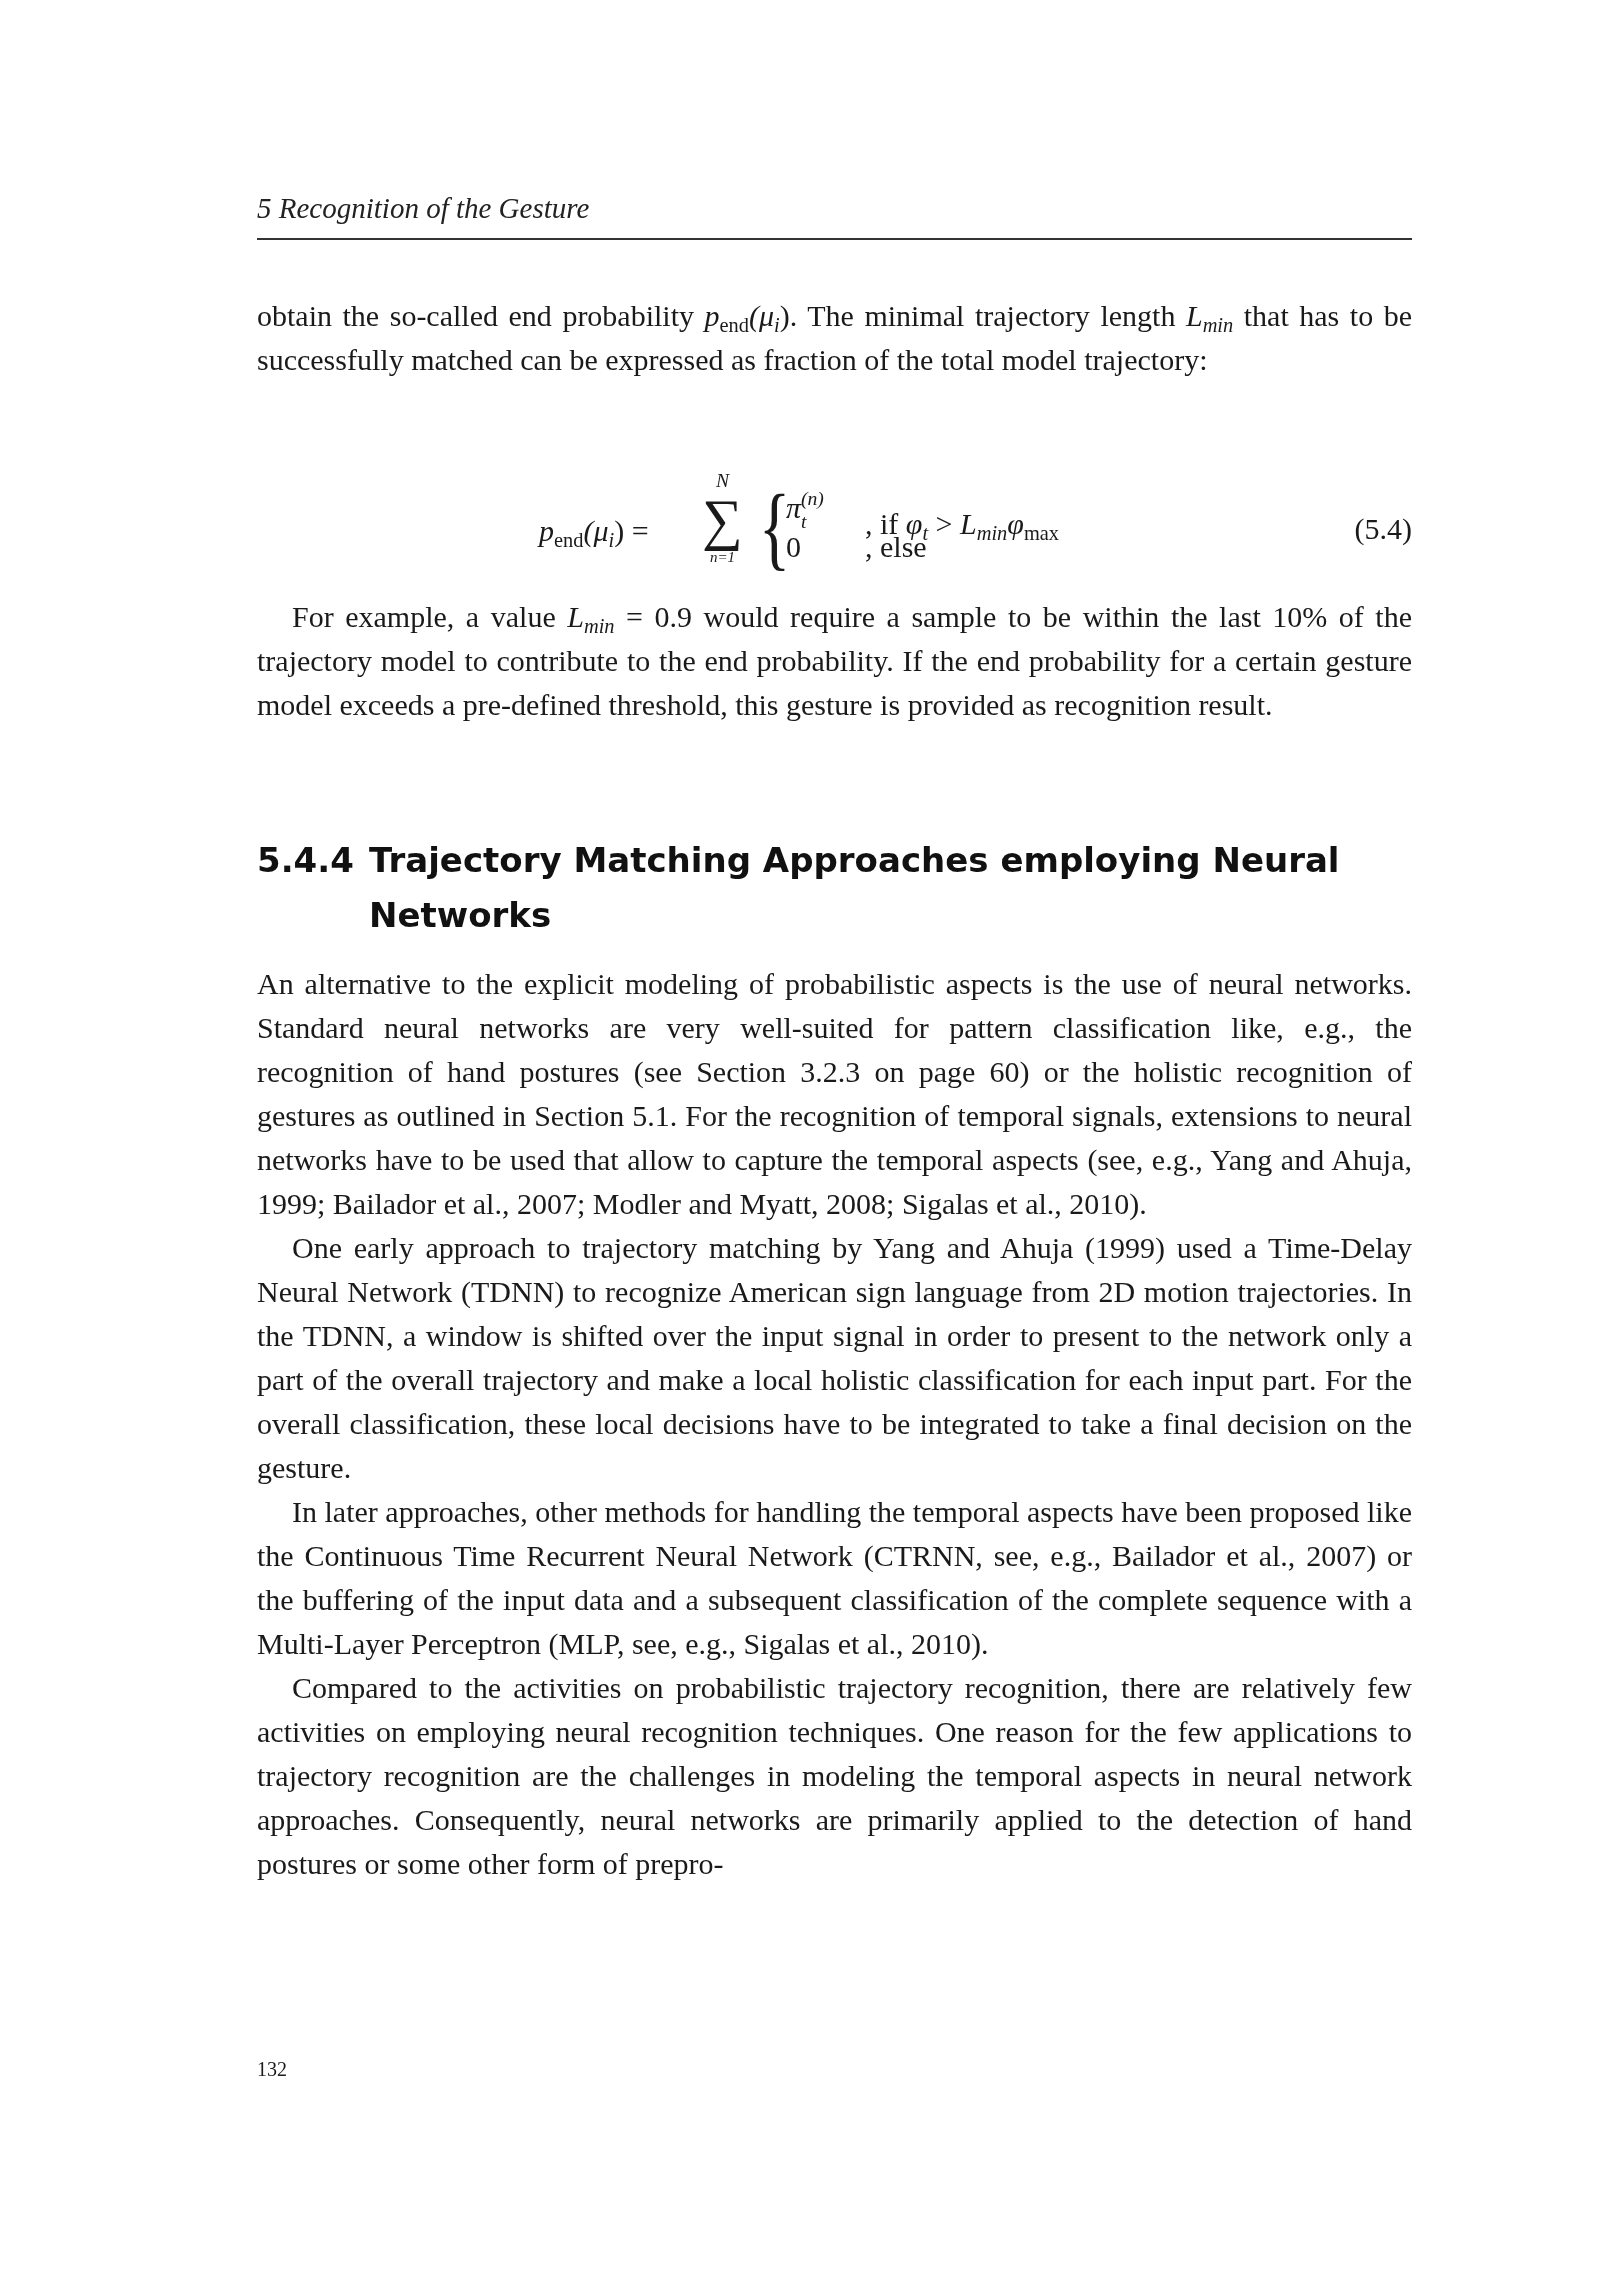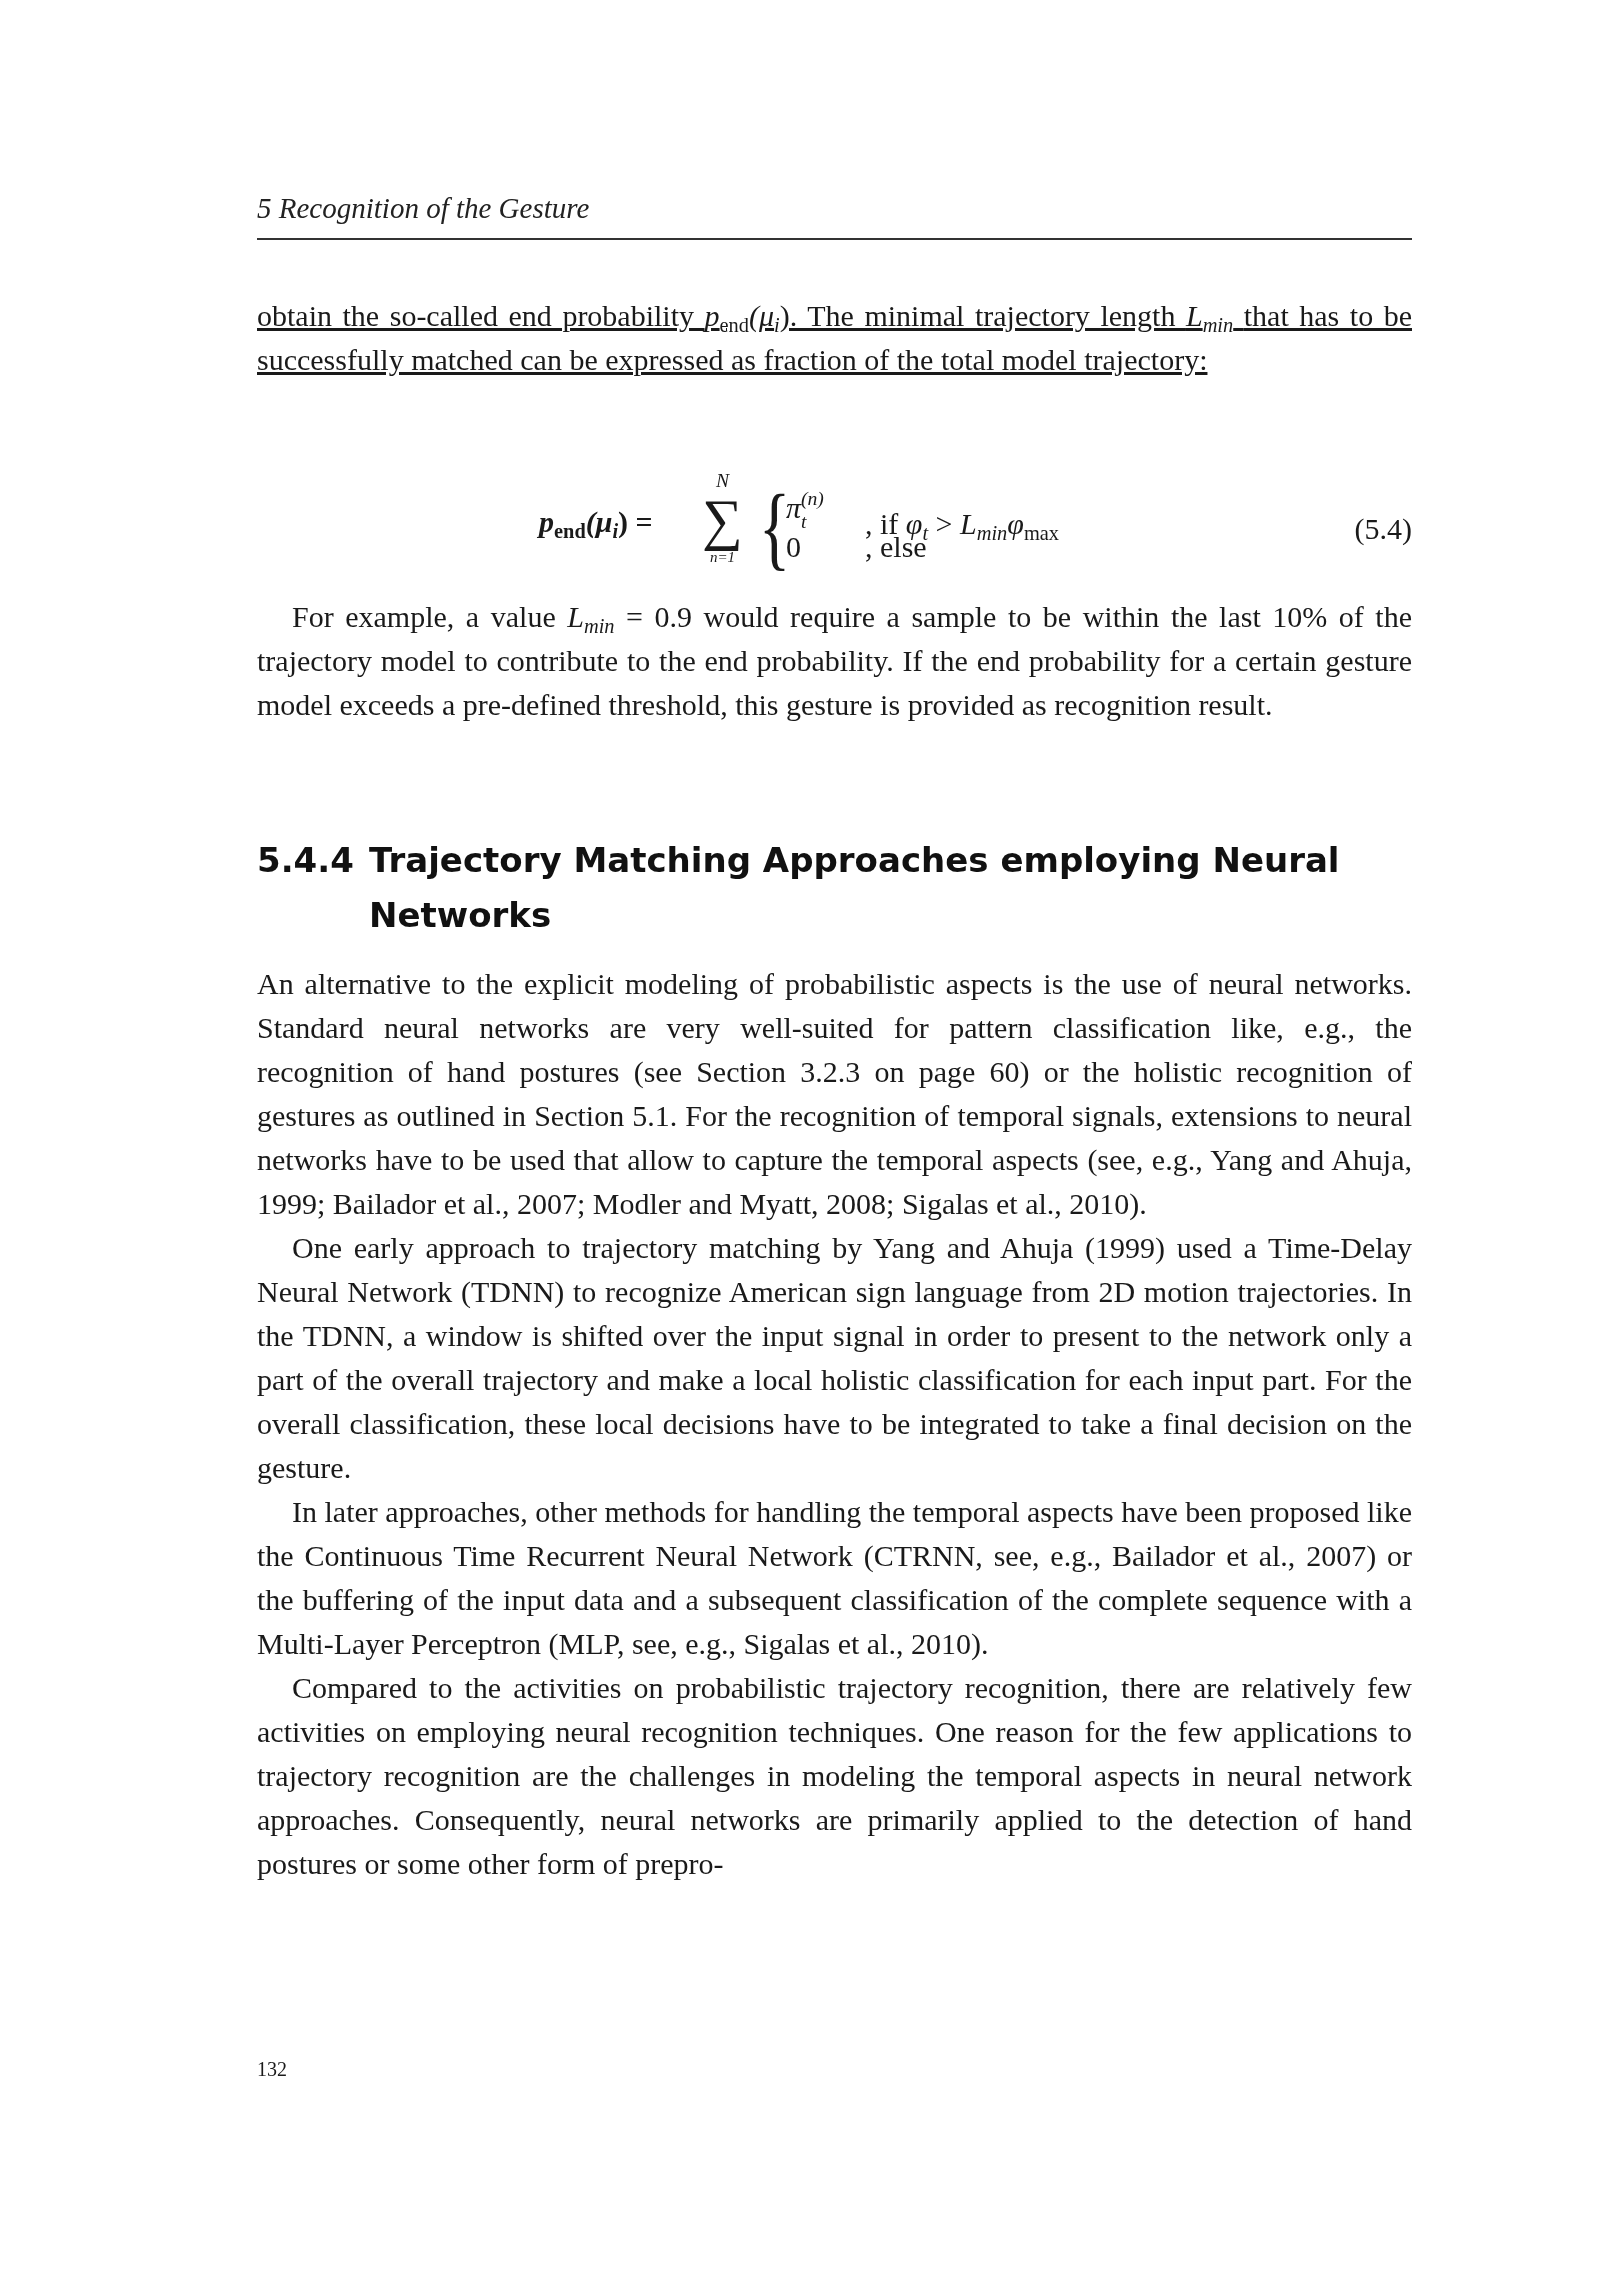--- a/index.html
+++ b/index.html
@@ -27,21 +27,21 @@
   .indent { text-indent: 35px; }
   .m { font-style: italic; }
   sub.s { font-size: 0.68em; vertical-align: -0.28em; font-style: normal; line-height: 0; }
   sub.si { font-size: 0.68em; vertical-align: -0.28em; font-style: italic; line-height: 0; }
 
   
   .equation {
     position: absolute; left: 257px; top: 469px; width: 1155px; height: 127px;
     font-family: "Liberation Serif", serif; font-size: 30px;
   }
-  .eq-lhs { position: absolute; left: 282px; top: 36px; white-space: nowrap; font-weight: bold; }
+  .eq-lhs { position: absolute; left: 282px; top: 45px; white-space: nowrap; }
   .eq-sum { position: absolute; left: 431px; top: 0; width: 69px; text-align: center; }
   .eq-sum .upper { font-size: 19.6px; font-style: italic; display: block; height: 23.5px; line-height: 23.5px; }
   .eq-sum .sigma { font-size: 57px; line-height: 53px; display: block; }
   .eq-sum .lower { font-size: 15px; display: block; line-height: 23.5px; }
   .eq-brace { position: absolute; left: 495px; top: 3.9px; font-size: 94px; line-height: 108px; font-weight: 200; transform: scaleX(0.7); }
   .eq-row1 { position: absolute; left: 529px; top: 21.6px; white-space: nowrap; }
   .eq-row2 { position: absolute; left: 529px; top: 61px; white-space: nowrap; }
   .eq-cond1 { position: absolute; left: 608px; top: 25.5px; white-space: nowrap; margin-top: 12px; }
   .eq-cond2 { position: absolute; left: 608px; top: 61px; white-space: nowrap; }
   .eq-number { position: absolute; right: 0; top: 43px; }
@@ -60,21 +60,21 @@
   }
 </style>
 </head>
 <body>
 
 <div class="page">
 
   <div class="header">5 Recognition of the Gesture</div>
   <div class="header-rule"></div>
 
-  <div class="textblock" style="top:294px;text-decoration:underline;">
+  <div class="textblock" style="top:294px;">
     <p>
       <span>obtain the so-called end probability </span><span class="m">p</span><sub class="s">end</sub><span class="m">(μ</span><sub class="si">i</sub><span>). The minimal trajectory length </span><span class="m">L</span><sub class="si">min</sub>
       <span>that has to be successfully matched can be expressed as fraction of the total model trajectory:</span>
     </p>
   </div>
 
   <div class="equation">
     <div class="eq-lhs">
       <span class="m">p</span><sub class="s">end</sub><span class="m">(μ</span><sub class="si">i</sub><span>) =</span>
     </div>

